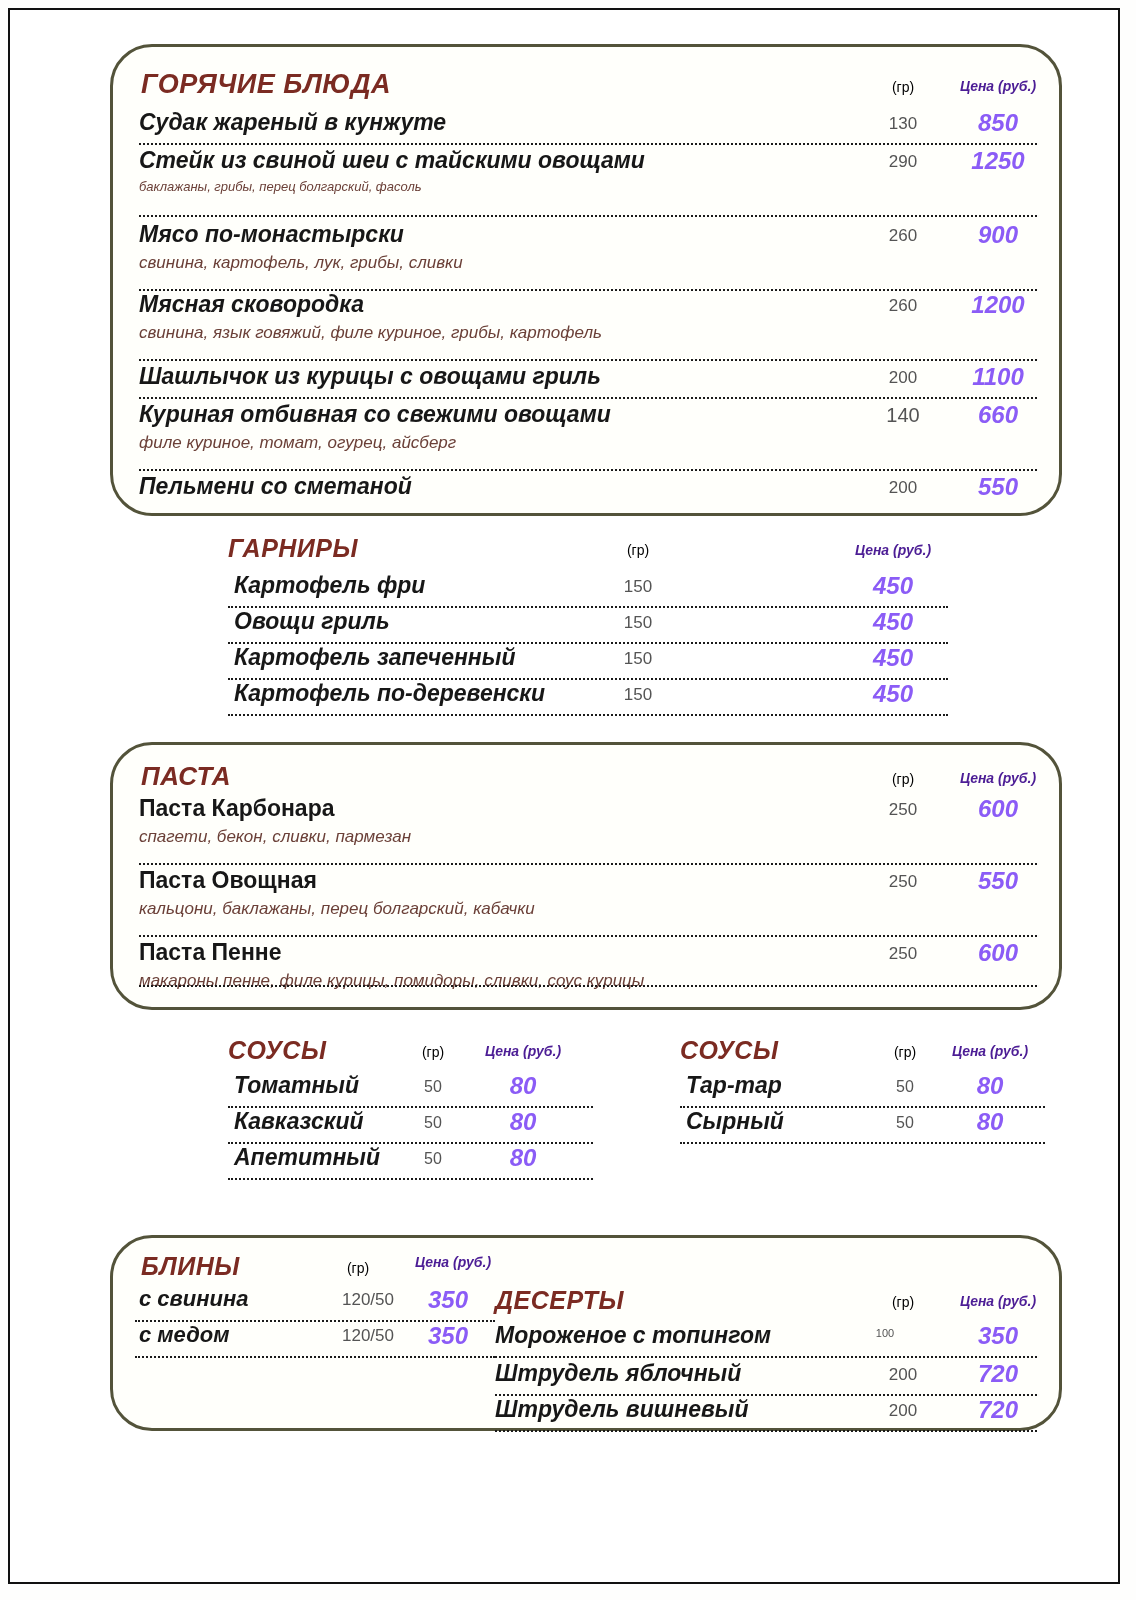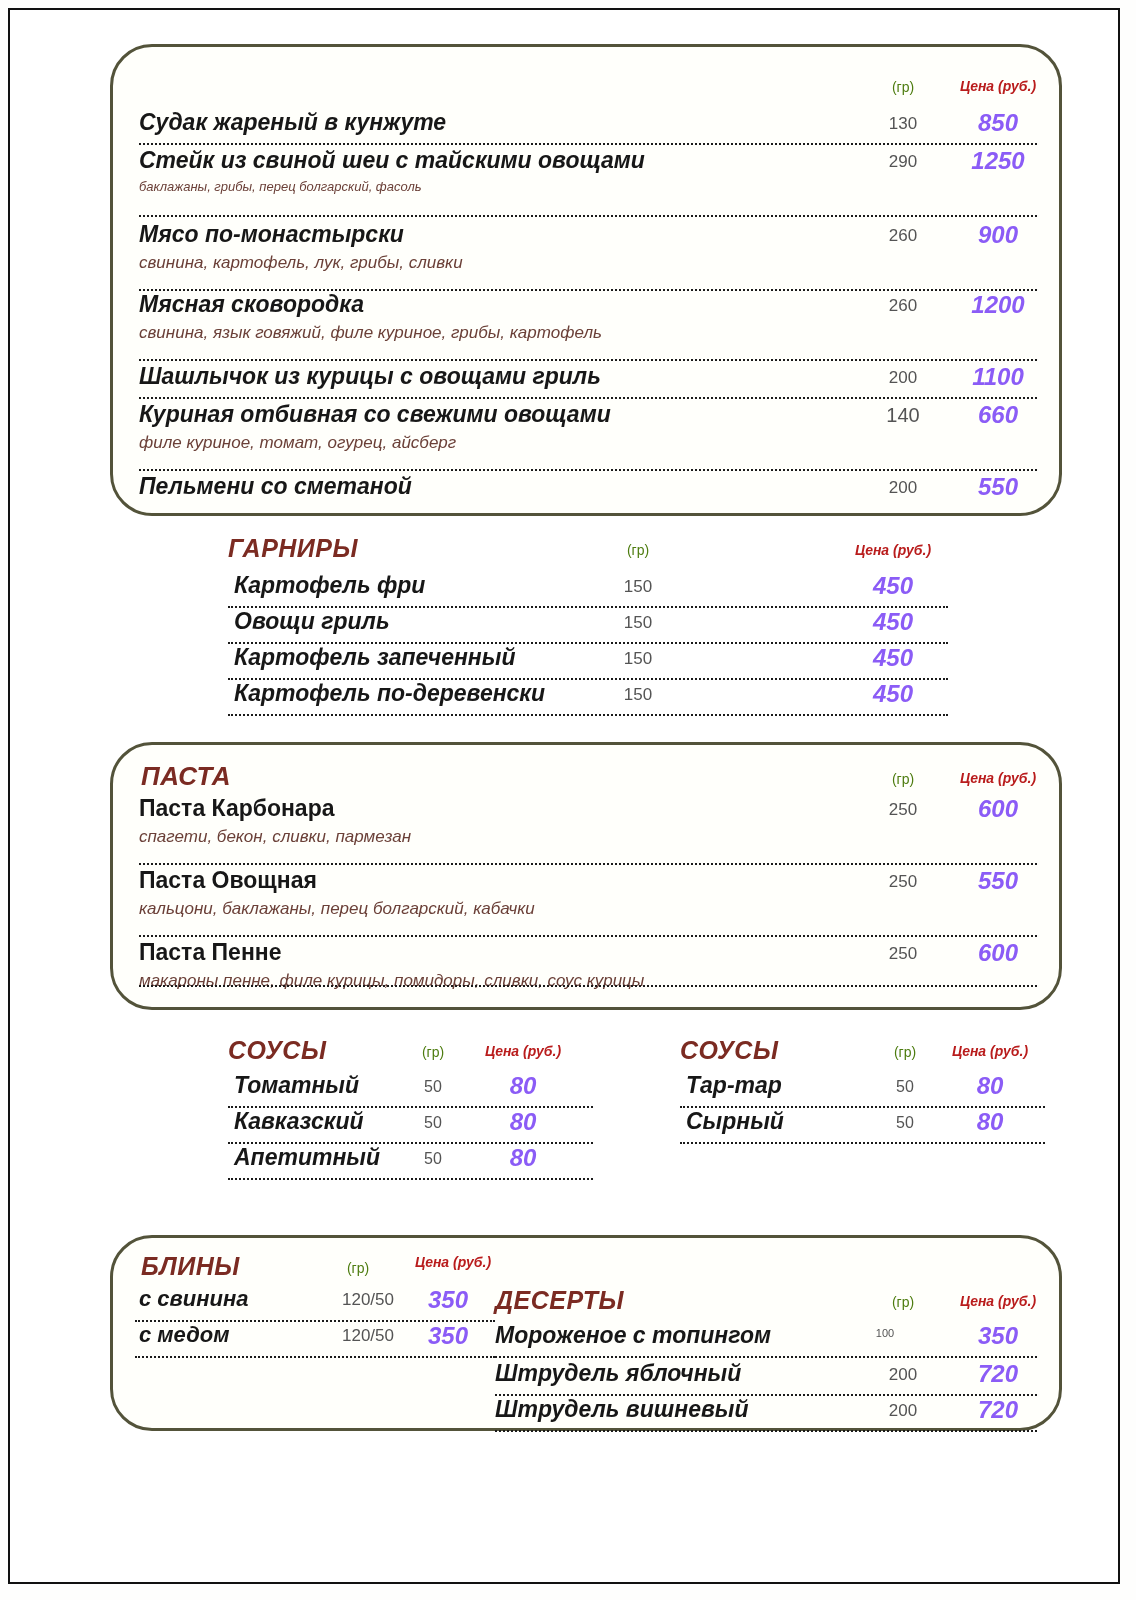--- a/index.html
+++ b/index.html
@@ -34,26 +34,26 @@
     box-sizing:border-box;
   }
   .plain{position:absolute;}
   .sec-title{
     color:#7b2b22;
     font-weight:bold;font-style:italic;
     letter-spacing:.5px;
     white-space:nowrap;
   }
   .col-lbl{
-    color:#b91c1c;
+    color:#4c1d95;
     font-style:italic;
     white-space:nowrap;
     text-align:center;
   }
-  .col-lbl.gr{font-style:normal;color:#4d7c0f;}
+  .col-lbl.gr{font-style:normal;color:#000000;}
   .name{
     color:#171717;font-weight:bold;font-style:italic;
     white-space:nowrap;
     text-align:right;
   }
   .gram{
     color:#545454;font-style:normal;text-align:center;white-space:nowrap;
   }
   .price{
     color:#8b5cf6;font-weight:bold;font-style:italic;
@@ -72,20 +72,21 @@
   .abs{position:absolute;}
 </style>
 </head>
 <body>
 
 <div class="page">
   <div class="page-frame"></div>
 
   <div class="card" style="left:110px;top:44px;width:952px;height:472px;">
 
+    <div class="abs sec-title" style="left:28px;top:22px;font-size:27px;">ГОРЯЧИЕ БЛЮДА</div>
     <div class="abs col-lbl gr" style="left:760px;top:32px;width:60px;font-size:14px;">(гр)</div>
     <div class="abs col-lbl" style="left:830px;top:31px;width:110px;font-size:14px;font-weight:bold;">Цена (руб.)</div>
 
     <div class="abs" style="left:26px;top:62px;width:898px;">
       <span class="abs name" style="left:0;top:0;font-size:23px;">Судак жареный в кунжуте</span>
       <span class="abs gram" style="left:734px;top:5px;width:60px;font-size:17px;">130</span>
       <span class="abs price" style="left:804px;top:0;width:110px;font-size:24px;">850</span>
     </div>
     <div class="dots" style="left:26px;top:96px;width:898px;"></div>
 

